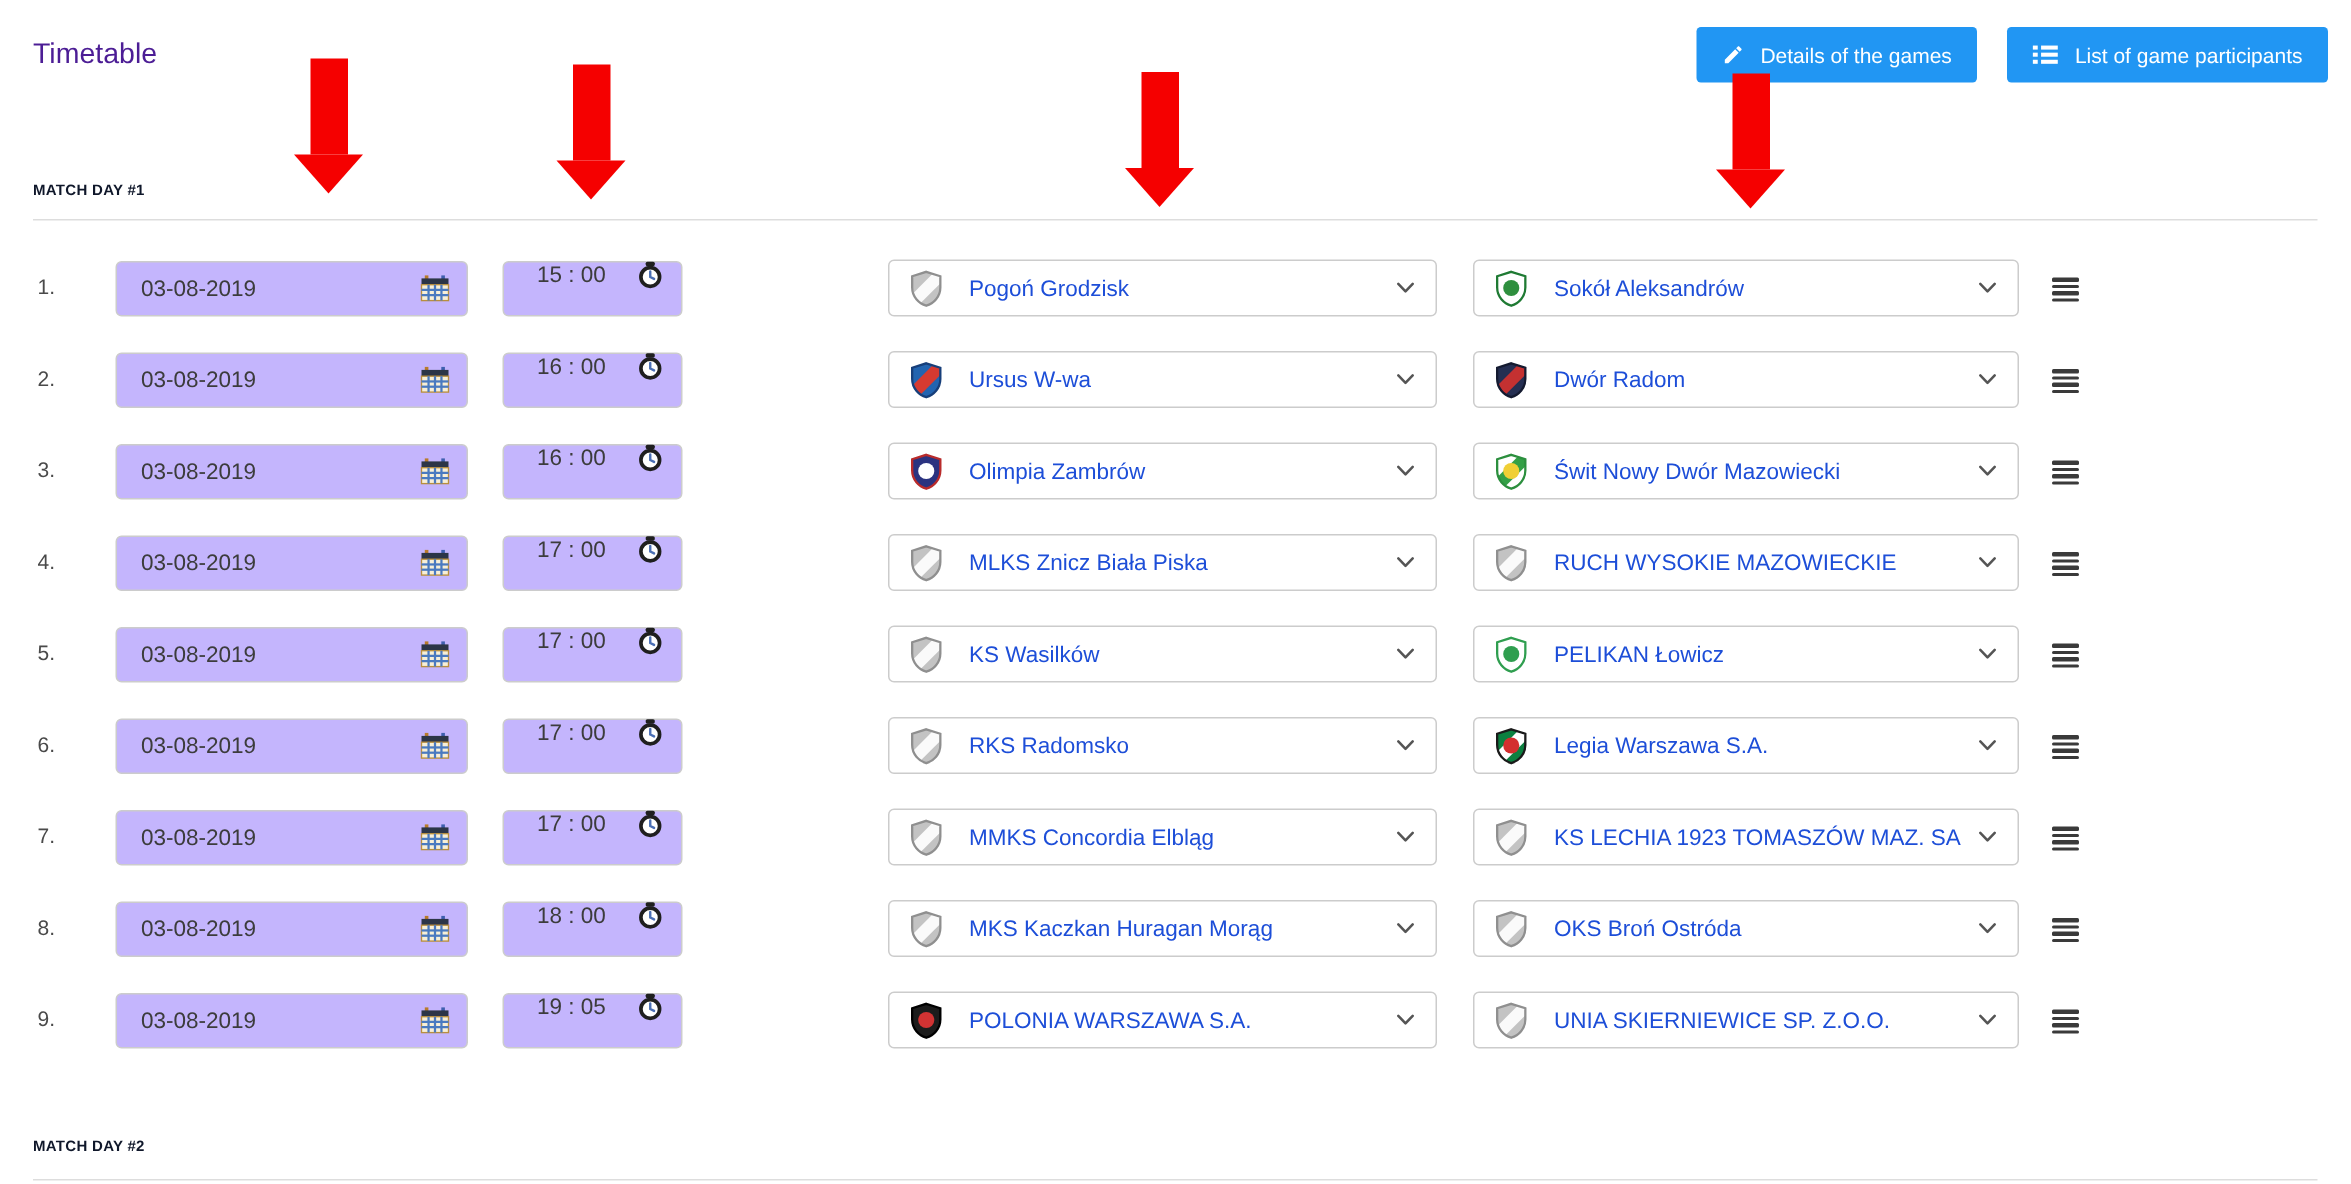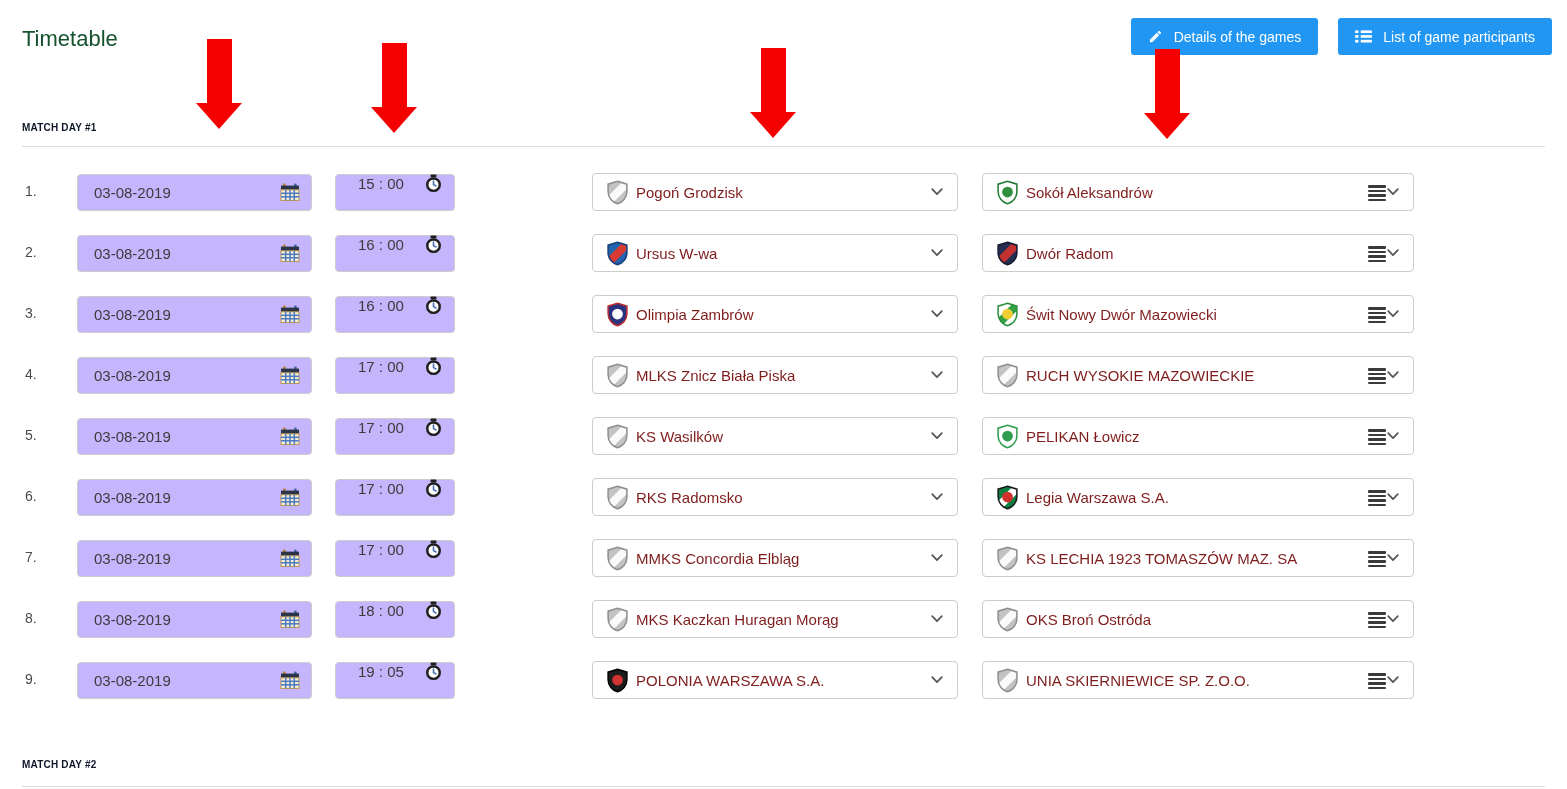--- a/index.html
+++ b/index.html
@@ -1,20 +1,20 @@
 <!DOCTYPE html>
 <html><head>
 <meta charset="utf-8">
 <style>
   html,body{margin:0;padding:0;}
   body{
     width:1567px;height:789px;position:relative;overflow:hidden;
     background:#ffffff;font-family:"Liberation Sans",sans-serif;
   }
-  .page-title{position:absolute;left:22px;top:26px;font-size:22px;color:#14532d;}
+  .page-title{position:absolute;left:22px;top:26px;font-size:19px;color:#4c1d95;}
   .toolbar{position:absolute;top:18px;right:15px;display:flex;gap:20px;}
   .btn{
     display:flex;align-items:center;gap:11px;height:37px;padding:0 17px;
     background:#2196f3;color:#ffffff;border:none;border-radius:3px;
     font-size:14px;font-family:inherit;cursor:pointer;white-space:nowrap;
   }
   .btn-icon{display:flex;align-items:center;}
   .matchday-label{position:absolute;left:22px;font-size:10px;font-weight:bold;color:#0f172a;letter-spacing:.2px;}
   #md1{top:122px;}
   #md2{top:759px;}
@@ -29,23 +29,23 @@
     background:#c4b5fd;box-sizing:border-box;display:flex;align-items:center;justify-content:space-between;
   }
   .date-field{left:77px;width:235px;padding:0 11px 0 16px;}
   .time-field{left:335px;width:120px;padding:0 12px 18px 22px;}
   .field-text{font-size:15px;color:#3c3c3c;}
   .select{
     position:absolute;top:11px;height:38px;border:1px solid #cccccc;border-radius:4px;
     background:#ffffff;box-sizing:border-box;display:flex;align-items:center;cursor:pointer;
   }
   .home-select{left:592px;width:366px;}
-  .away-select{left:982px;width:432px;}
+  .away-select{left:982px;width:364px;}
   .crest{margin-left:13px;flex:none;}
-  .team-name{margin-left:7px;font-size:15px;color:#7f1d1d;flex:1;white-space:nowrap;overflow:hidden;}
+  .team-name{margin-left:17px;font-size:15px;color:#1d4ed8;flex:1;white-space:nowrap;overflow:hidden;}
   .chevron{margin-right:14px;flex:none;display:flex;}
   .drag-handle{
     position:absolute;left:1368px;top:23px;width:18px;display:flex;flex-direction:column;gap:2px;cursor:grab;
   }
   .drag-handle span{height:2.5px;background:#3a3a3a;border-radius:1px;}
   .arrow{position:absolute;display:flex;flex-direction:column;align-items:center;z-index:5;}
   .arrow .shaft{width:25px;height:64px;background:#f50000;}
   .arrow .head{width:0;height:0;border-left:23px solid transparent;border-right:23px solid transparent;border-top:26px solid #f50000;}
   #arrow1{left:196px;top:39px;}
   #arrow2{left:371px;top:43px;}

